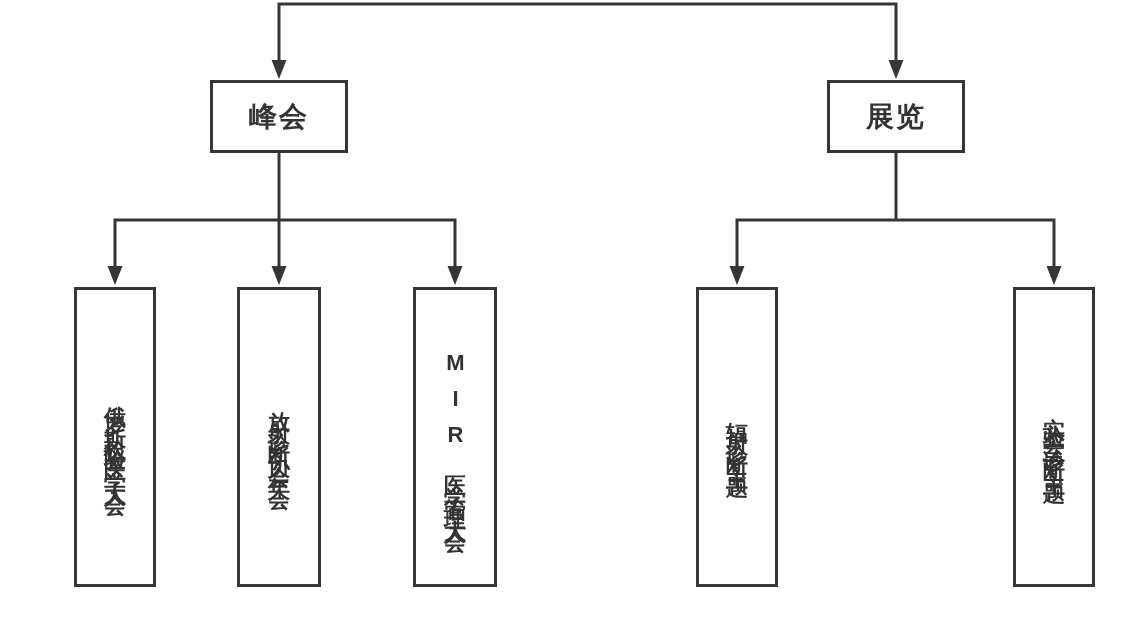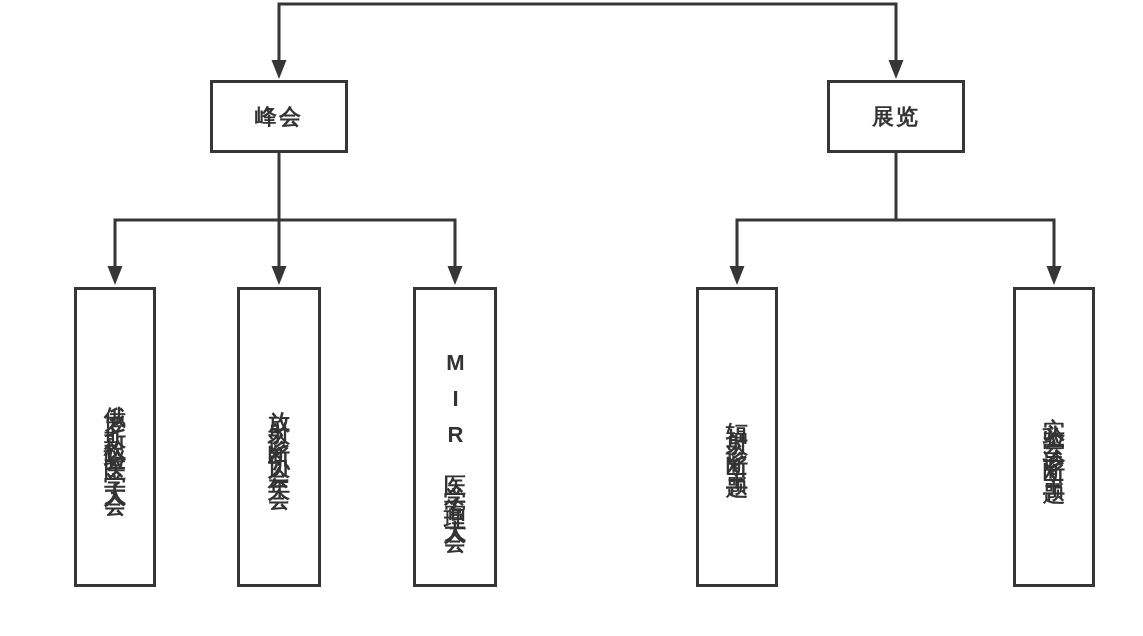--- a/index.html
+++ b/index.html
@@ -27,21 +27,21 @@
     box-sizing: border-box;
     border: 3px solid #363636;
     background: #ffffff;
     display: flex;
     align-items: center;
     justify-content: center;
     color: #333333;
     font-weight: 700;
   }
   .node.top-node span {
-    font-size: 22px;
+    font-size: 28px;
     letter-spacing: 2px;
     white-space: nowrap;
   }
   .node.vert-node span {
     writing-mode: vertical-rl;
     text-orientation: upright;
     font-size: 22px;
     letter-spacing: 11px;
     line-height: 1;
   }

